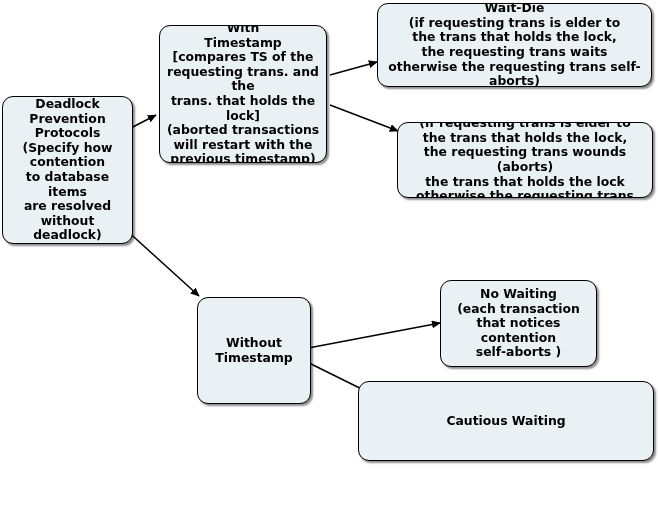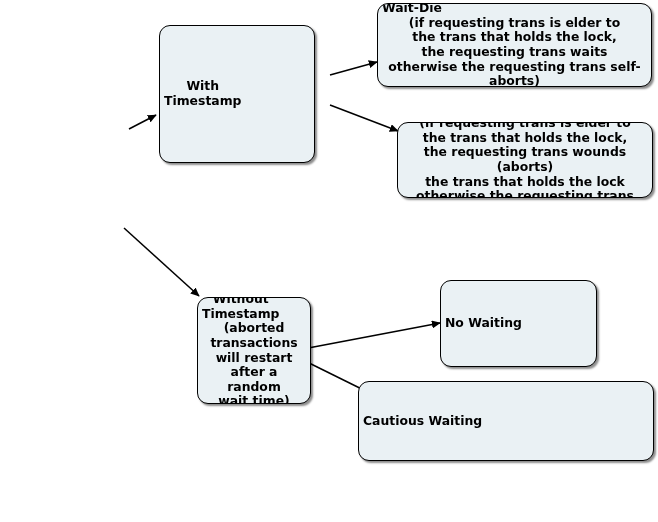--- a/index.html
+++ b/index.html
@@ -31,21 +31,21 @@
   }
   .node {
     position: absolute;
     box-sizing: border-box;
     background: #eaf1f4;
     border: 1.6px solid #000000;
     border-radius: 11px;
     box-shadow: 2px 2px 2px rgba(0,0,0,0.45);
     display: flex;
     flex-direction: column;
-    align-items: flex-start;
+    align-items: center;
     justify-content: center;
     text-align: center;
     color: #000000;
     font-size: 12.4px;
     line-height: 14.6px;
     padding: 3px 4px;
     overflow: hidden;
   }
   .node .title {
     font-weight: bold;
@@ -54,21 +54,21 @@
   .node .body {
     font-weight: bold;
     white-space: pre-line;
   }
   .node .body u {
     text-decoration: underline;
   }
 
   
   #node-root      { left: 2px;   top: 96px;  width: 131px; height: 148px; }
-  #node-with-ts   { left: 159px; top: 25px;  width: 156px; height: 138px; }
+  #node-with-ts   { left: 159px; top: 25px;  width: 168px; height: 138px; }
   #node-wait-die  { left: 377px; top: 3px;   width: 275px; height: 84px; }
   #node-wound     { left: 397px; top: 122px; width: 256px; height: 76px; }
   #node-wo-ts     { left: 197px; top: 297px; width: 114px; height: 107px; }
   #node-nowait    { left: 440px; top: 280px; width: 157px; height: 87px; }
   #node-cautious  { left: 358px; top: 381px; width: 296px; height: 80px; }
 </style>
 </head>
 <body>
 
 <div id="diagram">
@@ -98,24 +98,40 @@
 
     <g>
       <line x1="303" y1="349" x2="440" y2="323" stroke="#000000" stroke-width="1.5" marker-end="url(#ah)"></line>
     </g>
 
     <g>
       <line x1="303" y1="360" x2="392" y2="404" stroke="#000000" stroke-width="1.5" marker-end="url(#ah)"></line>
     </g>
   </svg>
 
+  <div class="node" id="node-root">
+    <div class="title">Deadlock
+Prevention
+Protocols</div>
+    <div class="body">(Specify how
+contention
+to database items
+are resolved
+without deadlock)</div>
+  </div>
 
   <div class="node" id="node-with-ts">
     <div class="title">With
 Timestamp</div>
+    <div class="body">[compares TS of the
+requesting trans. and the
+trans. that holds the lock]
+(aborted transactions
+will restart with the
+previous timestamp)</div>
   </div>
 
   <div class="node" id="node-wait-die">
     <div class="title">Wait-Die</div>
     <div class="body">(if requesting trans is elder to
 the trans that holds the lock,
 the requesting trans waits
 otherwise the requesting trans self-aborts)</div>
   </div>
 
@@ -124,28 +140,26 @@
     <div class="body">(if requesting trans is elder to
 the trans that holds the lock,
 the requesting trans wounds (aborts)
 the trans that holds the lock
 otherwise the requesting trans waits)</div>
   </div>
 
   <div class="node" id="node-wo-ts">
     <div class="title">Without
 Timestamp</div>
-    <div class="body">(aborted
-transactions
-will restart
-after a random
-wait time)</div>
   </div>
 
   <div class="node" id="node-nowait">
     <div class="title">No Waiting</div>
+    <div class="body">(each transaction
+that notices contention
+self-aborts )</div>
   </div>
 
   <div class="node" id="node-cautious">
     <div class="title">Cautious Waiting</div>
   </div>
 
 </div>
 
 </body></html>

